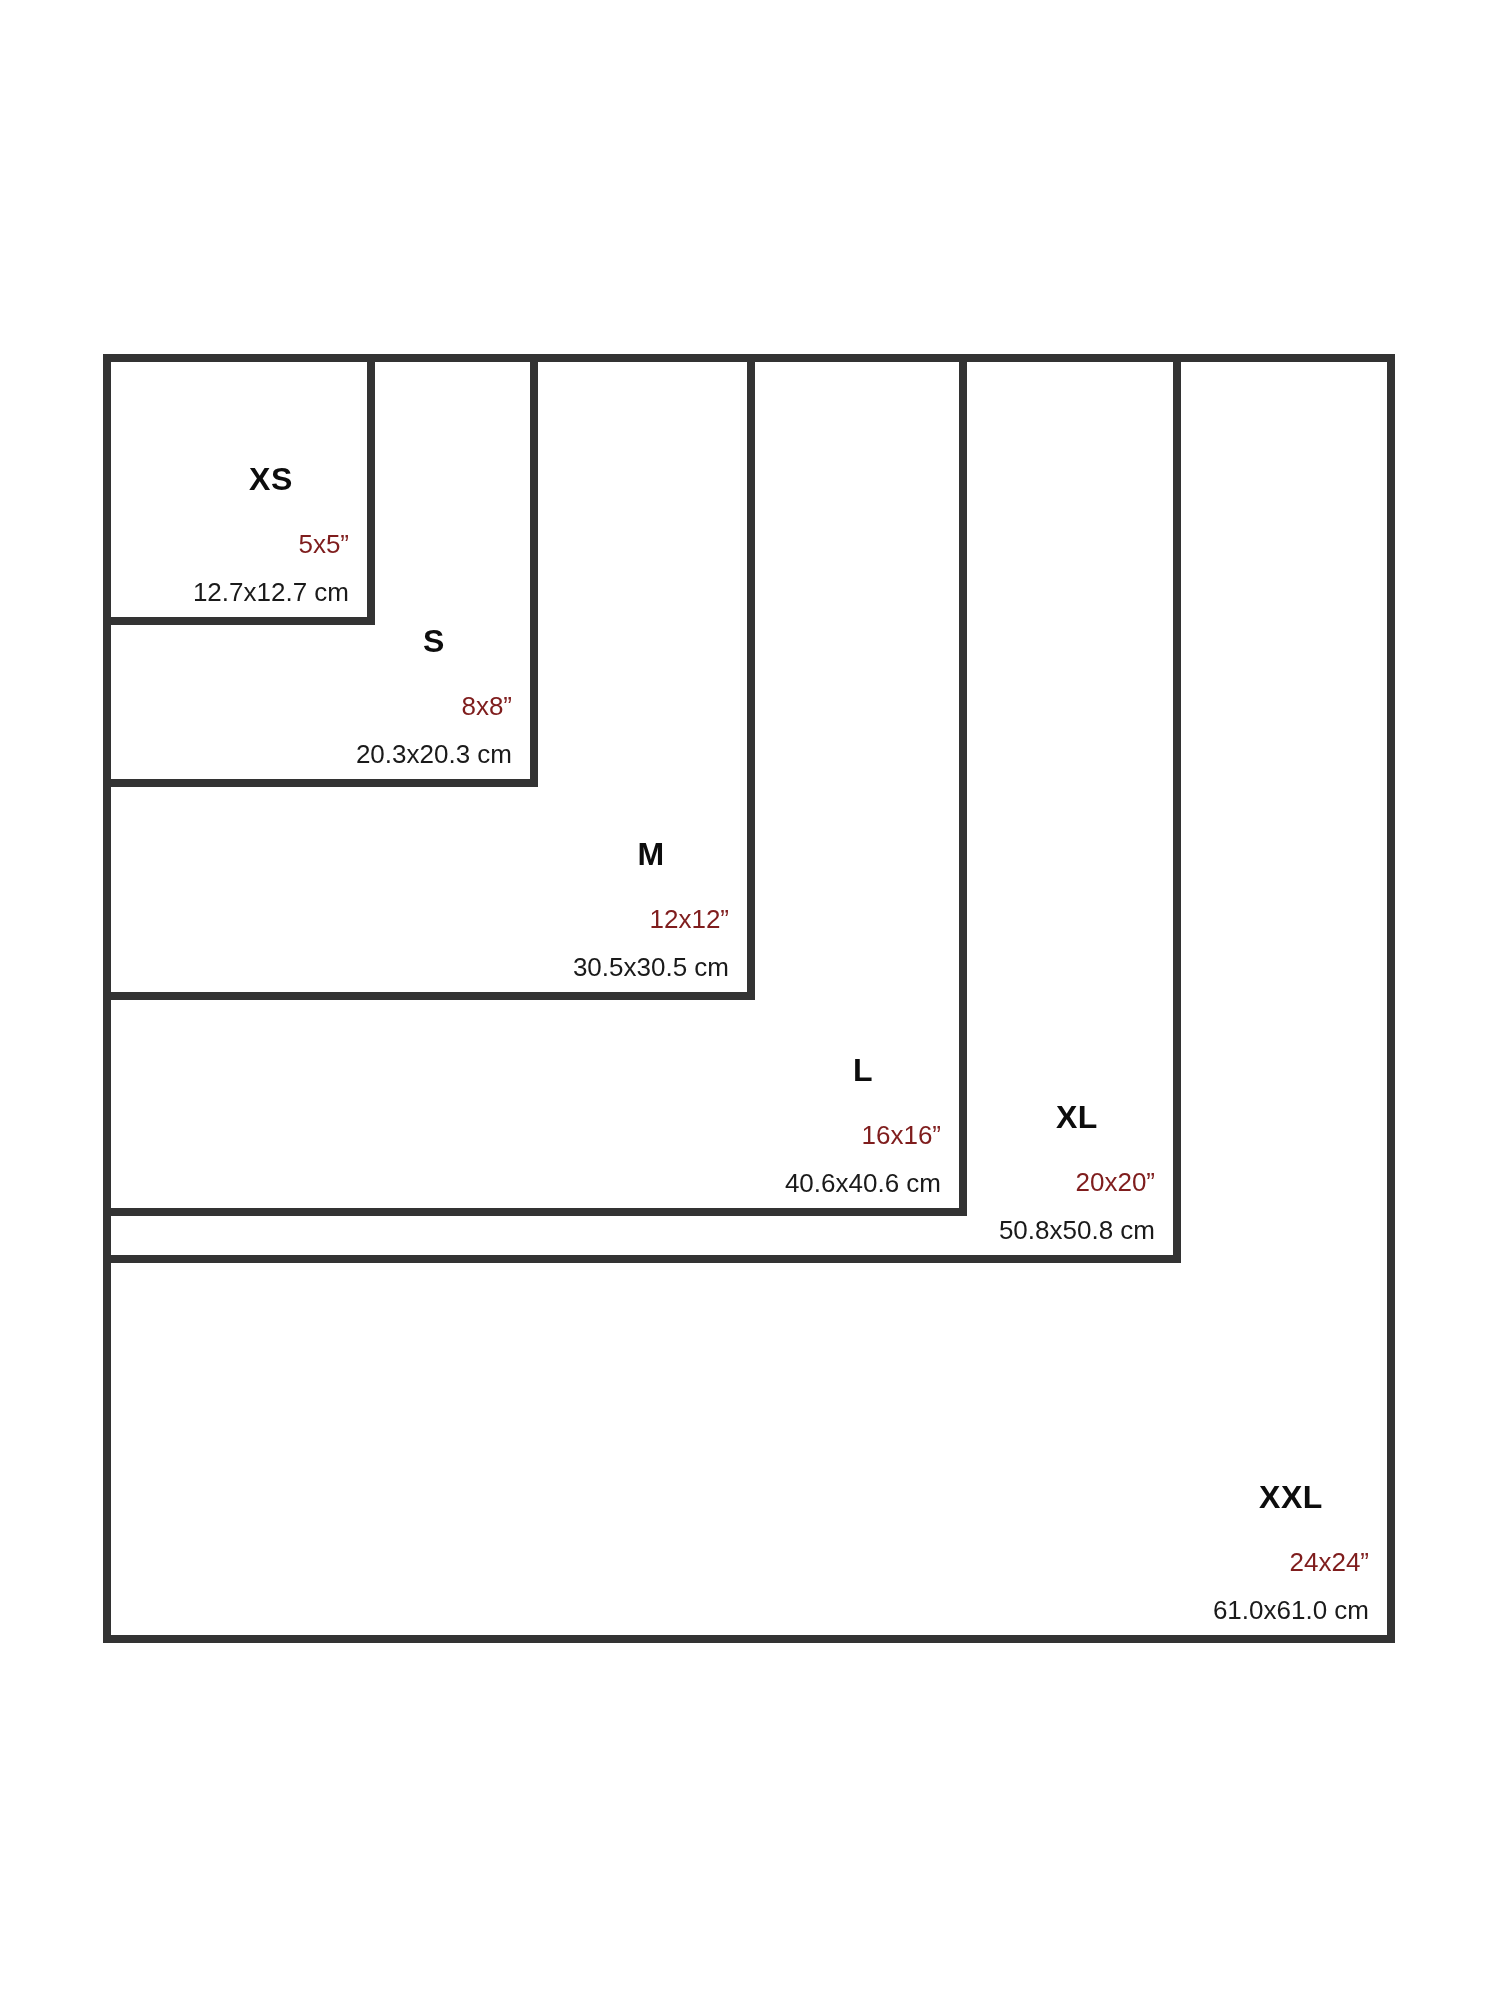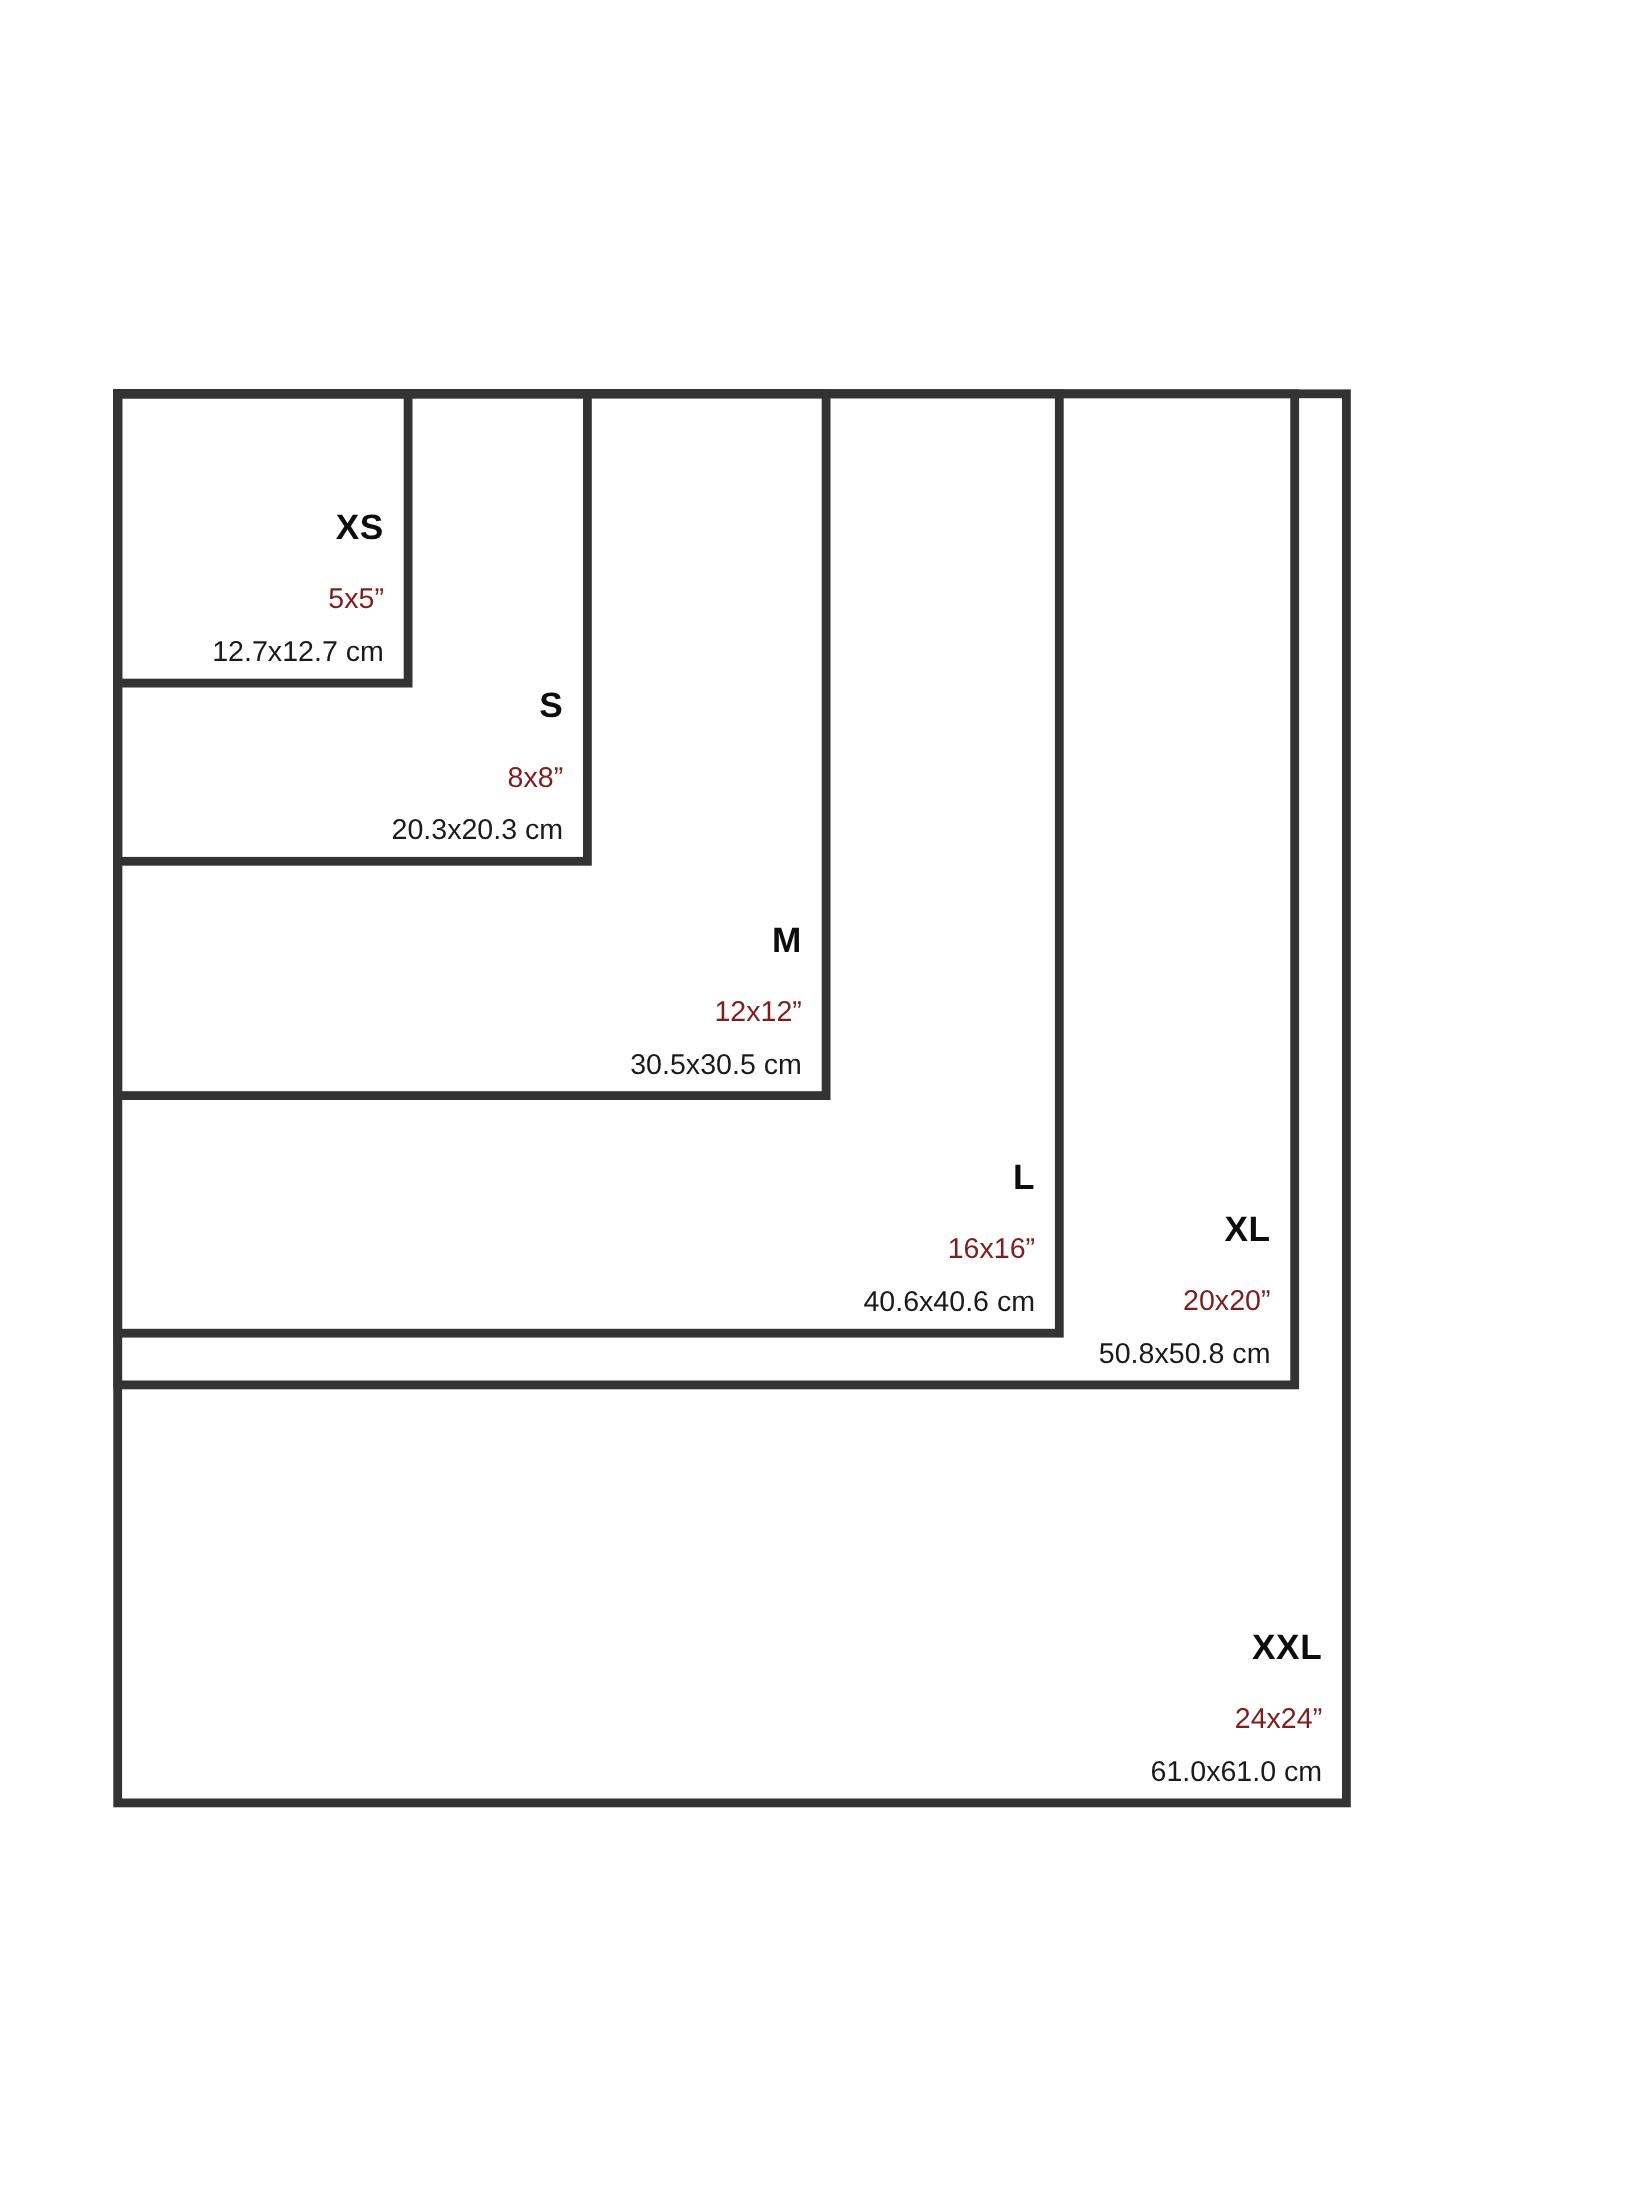--- a/index.html
+++ b/index.html
@@ -51,20 +51,21 @@
     color: #000000;
   }
 
   .size-name {
     display: block;
     font-weight: bold;
     font-size: 32px;
     letter-spacing: 0.5px;
     color: #0d0d0d;
     margin-bottom: 36px;
+    text-align: center;
   }
 
   .size-inches {
     display: block;
     font-weight: normal;
     font-size: 26px;
     color: #7f1d1d;
     margin-bottom: 10px;
   }
 
@@ -75,21 +76,21 @@
     color: #1a1a1a;
     margin-top: 22px;
   }
 </style>
 </head>
 <body>
 
 <div id="size-chart" style="background: rgb(255, 255, 255);">
   <div class="stack" style="left: 103px; top: 354px;">
 
-    <div class="size-box" style="z-index: 1; width: 1125px; height: 1289px; border-width: 8px; border-color: rgb(51, 51, 51);">
+    <div class="size-box" style="z-index: 1; width: 1292px; height: 1289px; border-width: 8px; border-color: rgb(51, 51, 51);">
       <div class="label-group">
         <span class="size-name">XXL</span>
         <span class="size-inches">24x24”</span>
         <span class="size-cm">61.0x61.0 cm</span>
       </div>
     </div>
 
     <div class="size-box" style="z-index: 2; width: 1078px; height: 909px; border-width: 8px; border-color: rgb(51, 51, 51);">
       <div class="label-group">
         <span class="size-name">XL</span>

